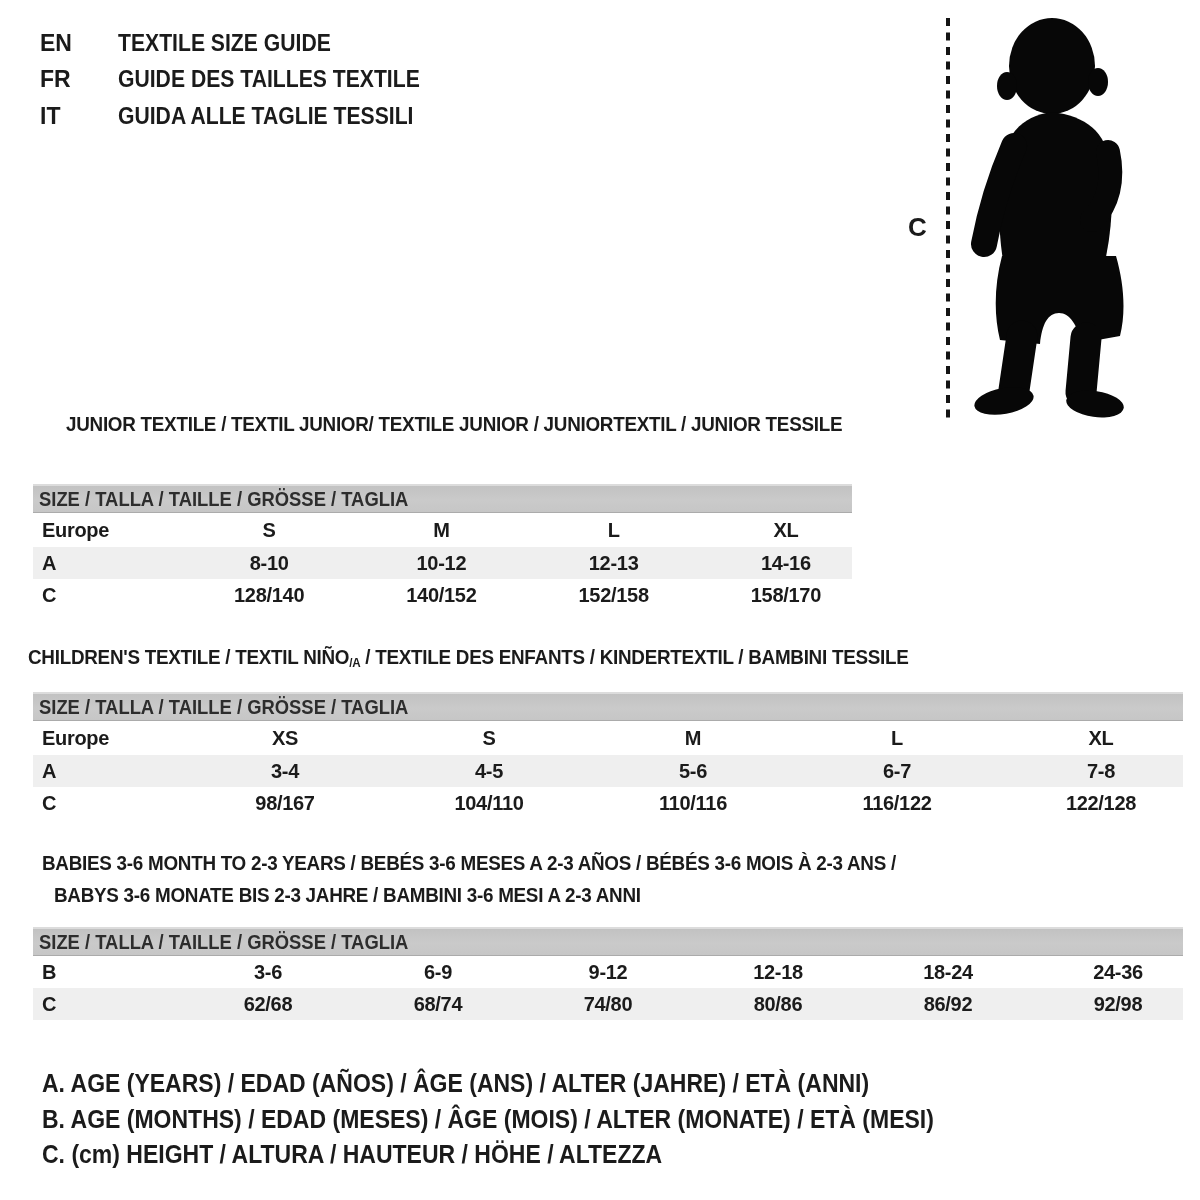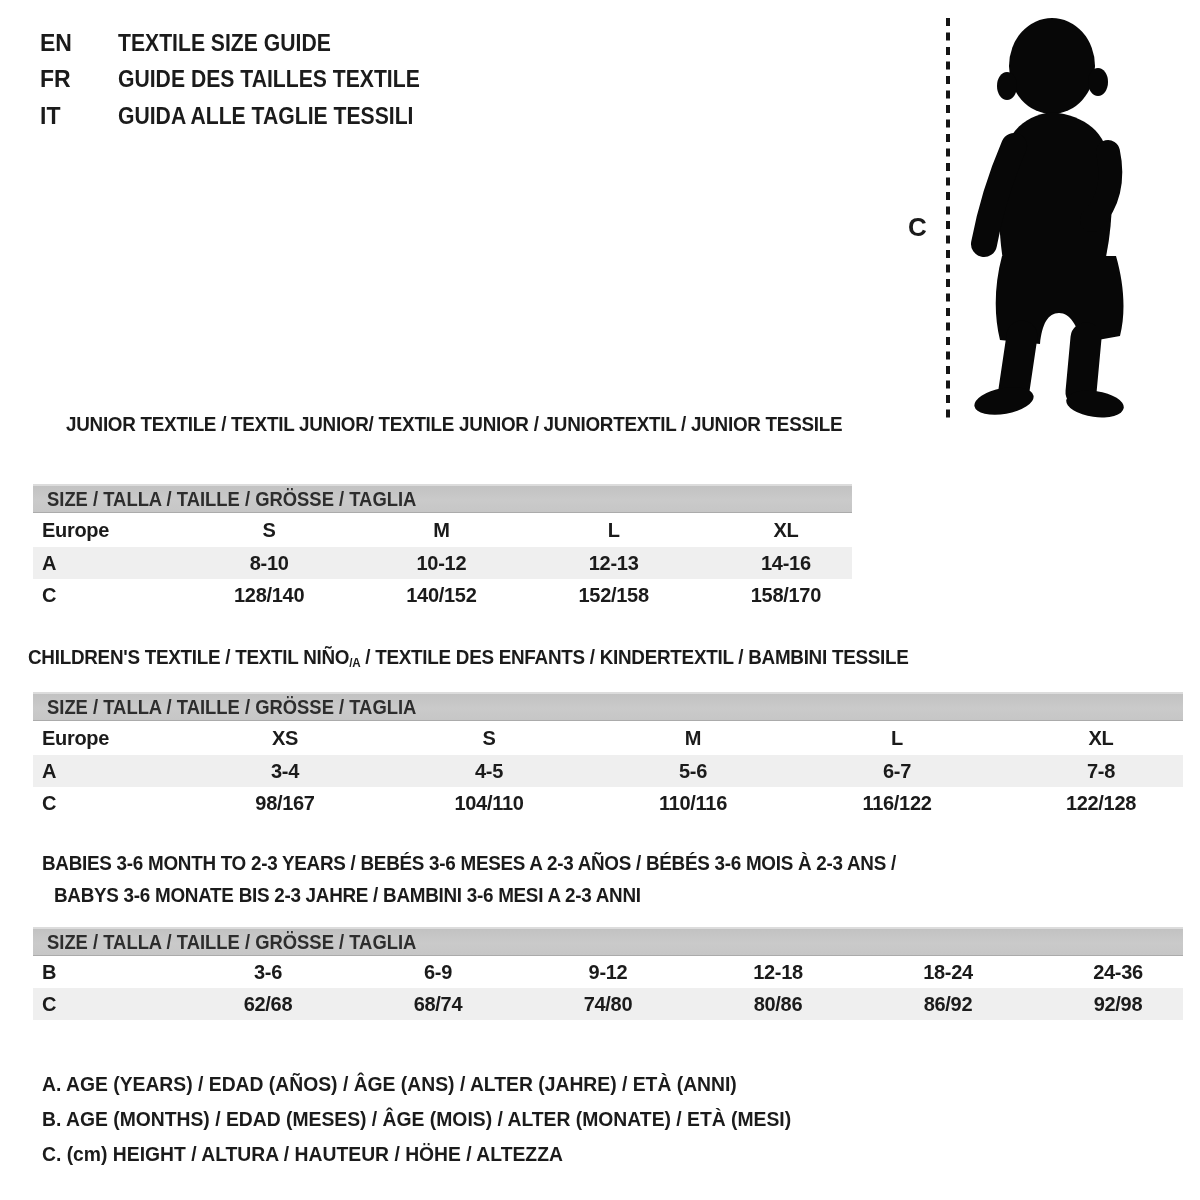--- a/index.html
+++ b/index.html
@@ -37,37 +37,37 @@
   .title-sub { font-size:0.62em; vertical-align:-0.22em; }
 
   
   .size-table { position:absolute; font-size:20px; }
   .thead {
     height:29px;
     background:linear-gradient(180deg,#c2c2c2 0%,#cacaca 55%,#c6c6c6 100%);
     border-top:2px solid #dcdcdc;
     border-bottom:1px solid #ababab;
     line-height:26px;
-    padding-left:14px;
+    padding-left:6px;
     color:#2d2d2d;
     font-size:20px;
   }
   .trow { display:flex; align-items:center;gap:40px; }
   .trow.h34 { height:34px; }
   .trow.h32 { height:32px; }
   .trow .rowlabel {
     width:130px; flex:none;
     text-align:left; padding-left:9px;
   }
   .rcell { flex:1; text-align:center; letter-spacing:-0.3px; }
   .shaded { background:#efefef; }
 
   
   .legend { position:absolute; left:42px; top:1066px; }
-  .legend-line { height:35.4px; font-size:21px; display:flex; align-items:center; }
+  .legend-line { height:35.4px; font-size:25px; display:flex; align-items:center; }
 </style>
 </head>
 <body>
 
 <div class="page">
 
   <div class="langs">
     <div class="lang-row">
       <span class="lang-code">EN</span>
       <span class="cond">TEXTILE SIZE GUIDE</span>

